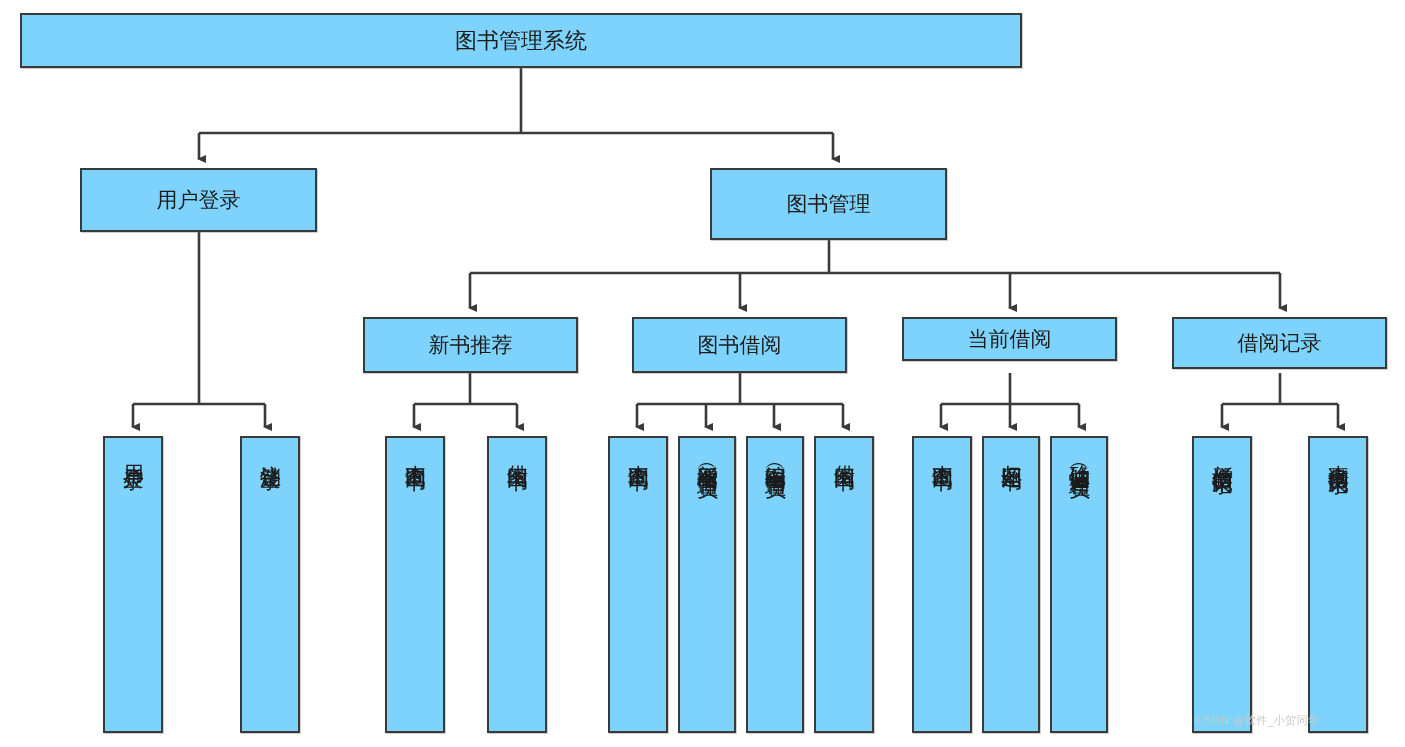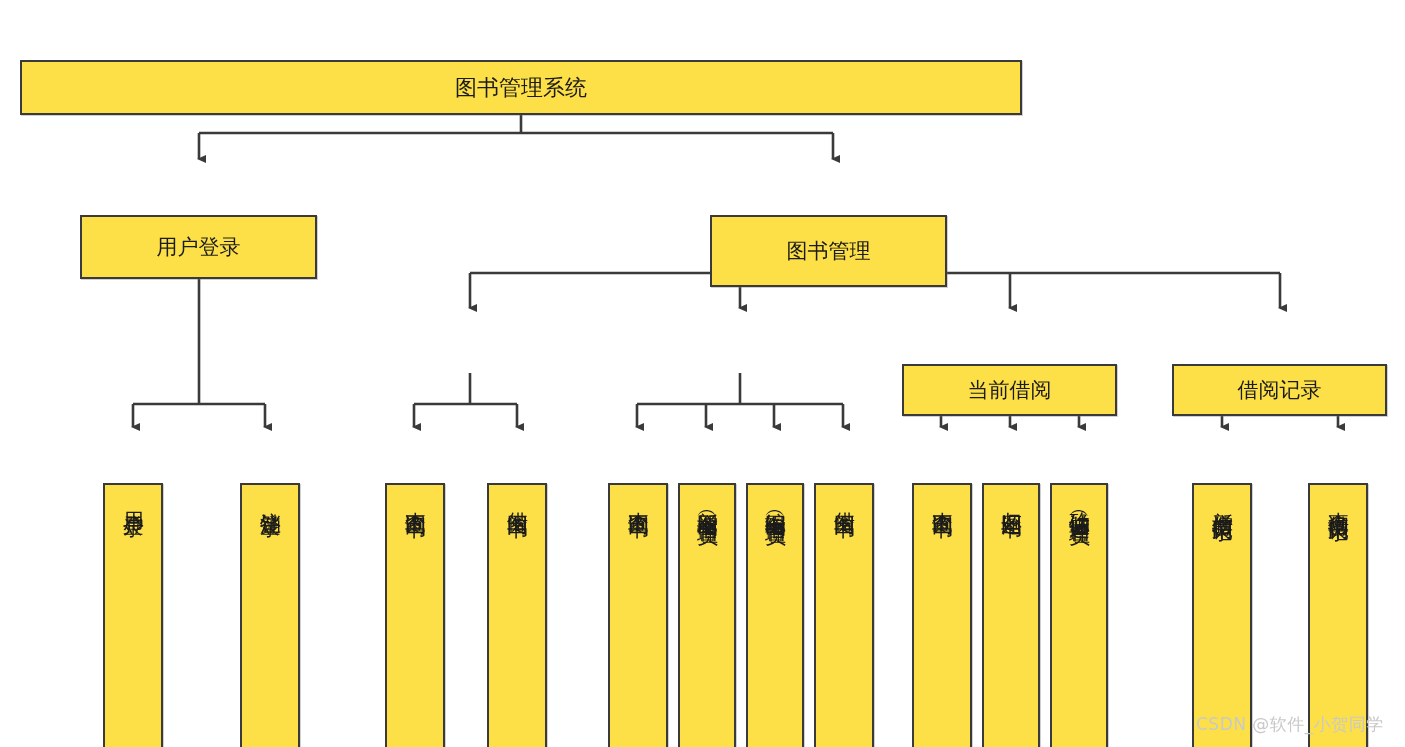--- a/index.html
+++ b/index.html
@@ -22,27 +22,26 @@
     position: absolute;
     left: 0;
     top: 0;
     width: 1405px;
     height: 747px;
     pointer-events: none;
   }
   .node {
     position: absolute;
     box-sizing: border-box;
-    background: #fde047;
+    background: #7dd3fc;
     border: 2px solid #3a3a3a;
     display: flex;
     align-items: center;
     justify-content: center;
     box-shadow: 1px 1px 0 rgba(120,120,120,0.35);
-    margin-top: 47px;
   }
   .node .label {
     color: #1b1b1b;
     text-align: center;
     line-height: 1.18;
     white-space: nowrap;
   }
   
   .node.horiz .label {
     font-size: 21px;
@@ -59,21 +58,21 @@
   .node.vert .label {
     writing-mode: vertical-rl;
     text-orientation: upright;
     font-size: 21px;
     letter-spacing: 2px;
     line-height: 1;
   }
   .watermark {
     position: absolute;
     color: #c9c9c9;
-    font-size: 17px;
+    font-size: 11px;
     white-space: nowrap;
     letter-spacing: 0.5px;
   }
 </style>
 </head>
 <body>
 
 <div id="canvas">
 
   <svg id="wires" viewBox="0 0 1405 747" xmlns="http://www.w3.org/2000/svg">
@@ -131,23 +130,29 @@
   </div>
 
   <div class="node horiz" style="left:80px; top:168px; width:237px; height:64px;">
     <span class="label">用户登录</span>
   </div>
 
   <div class="node horiz" style="left:710px; top:168px; width:237px; height:72px;">
     <span class="label">图书管理</span>
   </div>
 
-
-
-  <div class="node horiz" style="left:902px; top:317px; width:215px; height:52px;">
+  <div class="node horiz" style="left:363px; top:317px; width:215px; height:56px;">
+    <span class="label">新书推荐</span>
+  </div>
+
+  <div class="node horiz" style="left:632px; top:317px; width:215px; height:56px;">
+    <span class="label">图书借阅</span>
+  </div>
+
+  <div class="node horiz" style="left:902px; top:317px; width:215px; height:44px;">
     <span class="label">当前借阅</span>
   </div>
 
   <div class="node horiz" style="left:1172px; top:317px; width:215px; height:52px;">
     <span class="label">借阅记录</span>
   </div>
 
   <div class="node vert" style="left:103px; top:436px; width:60px; height:297px;">
     <span class="label">用户登录</span>
   </div>

